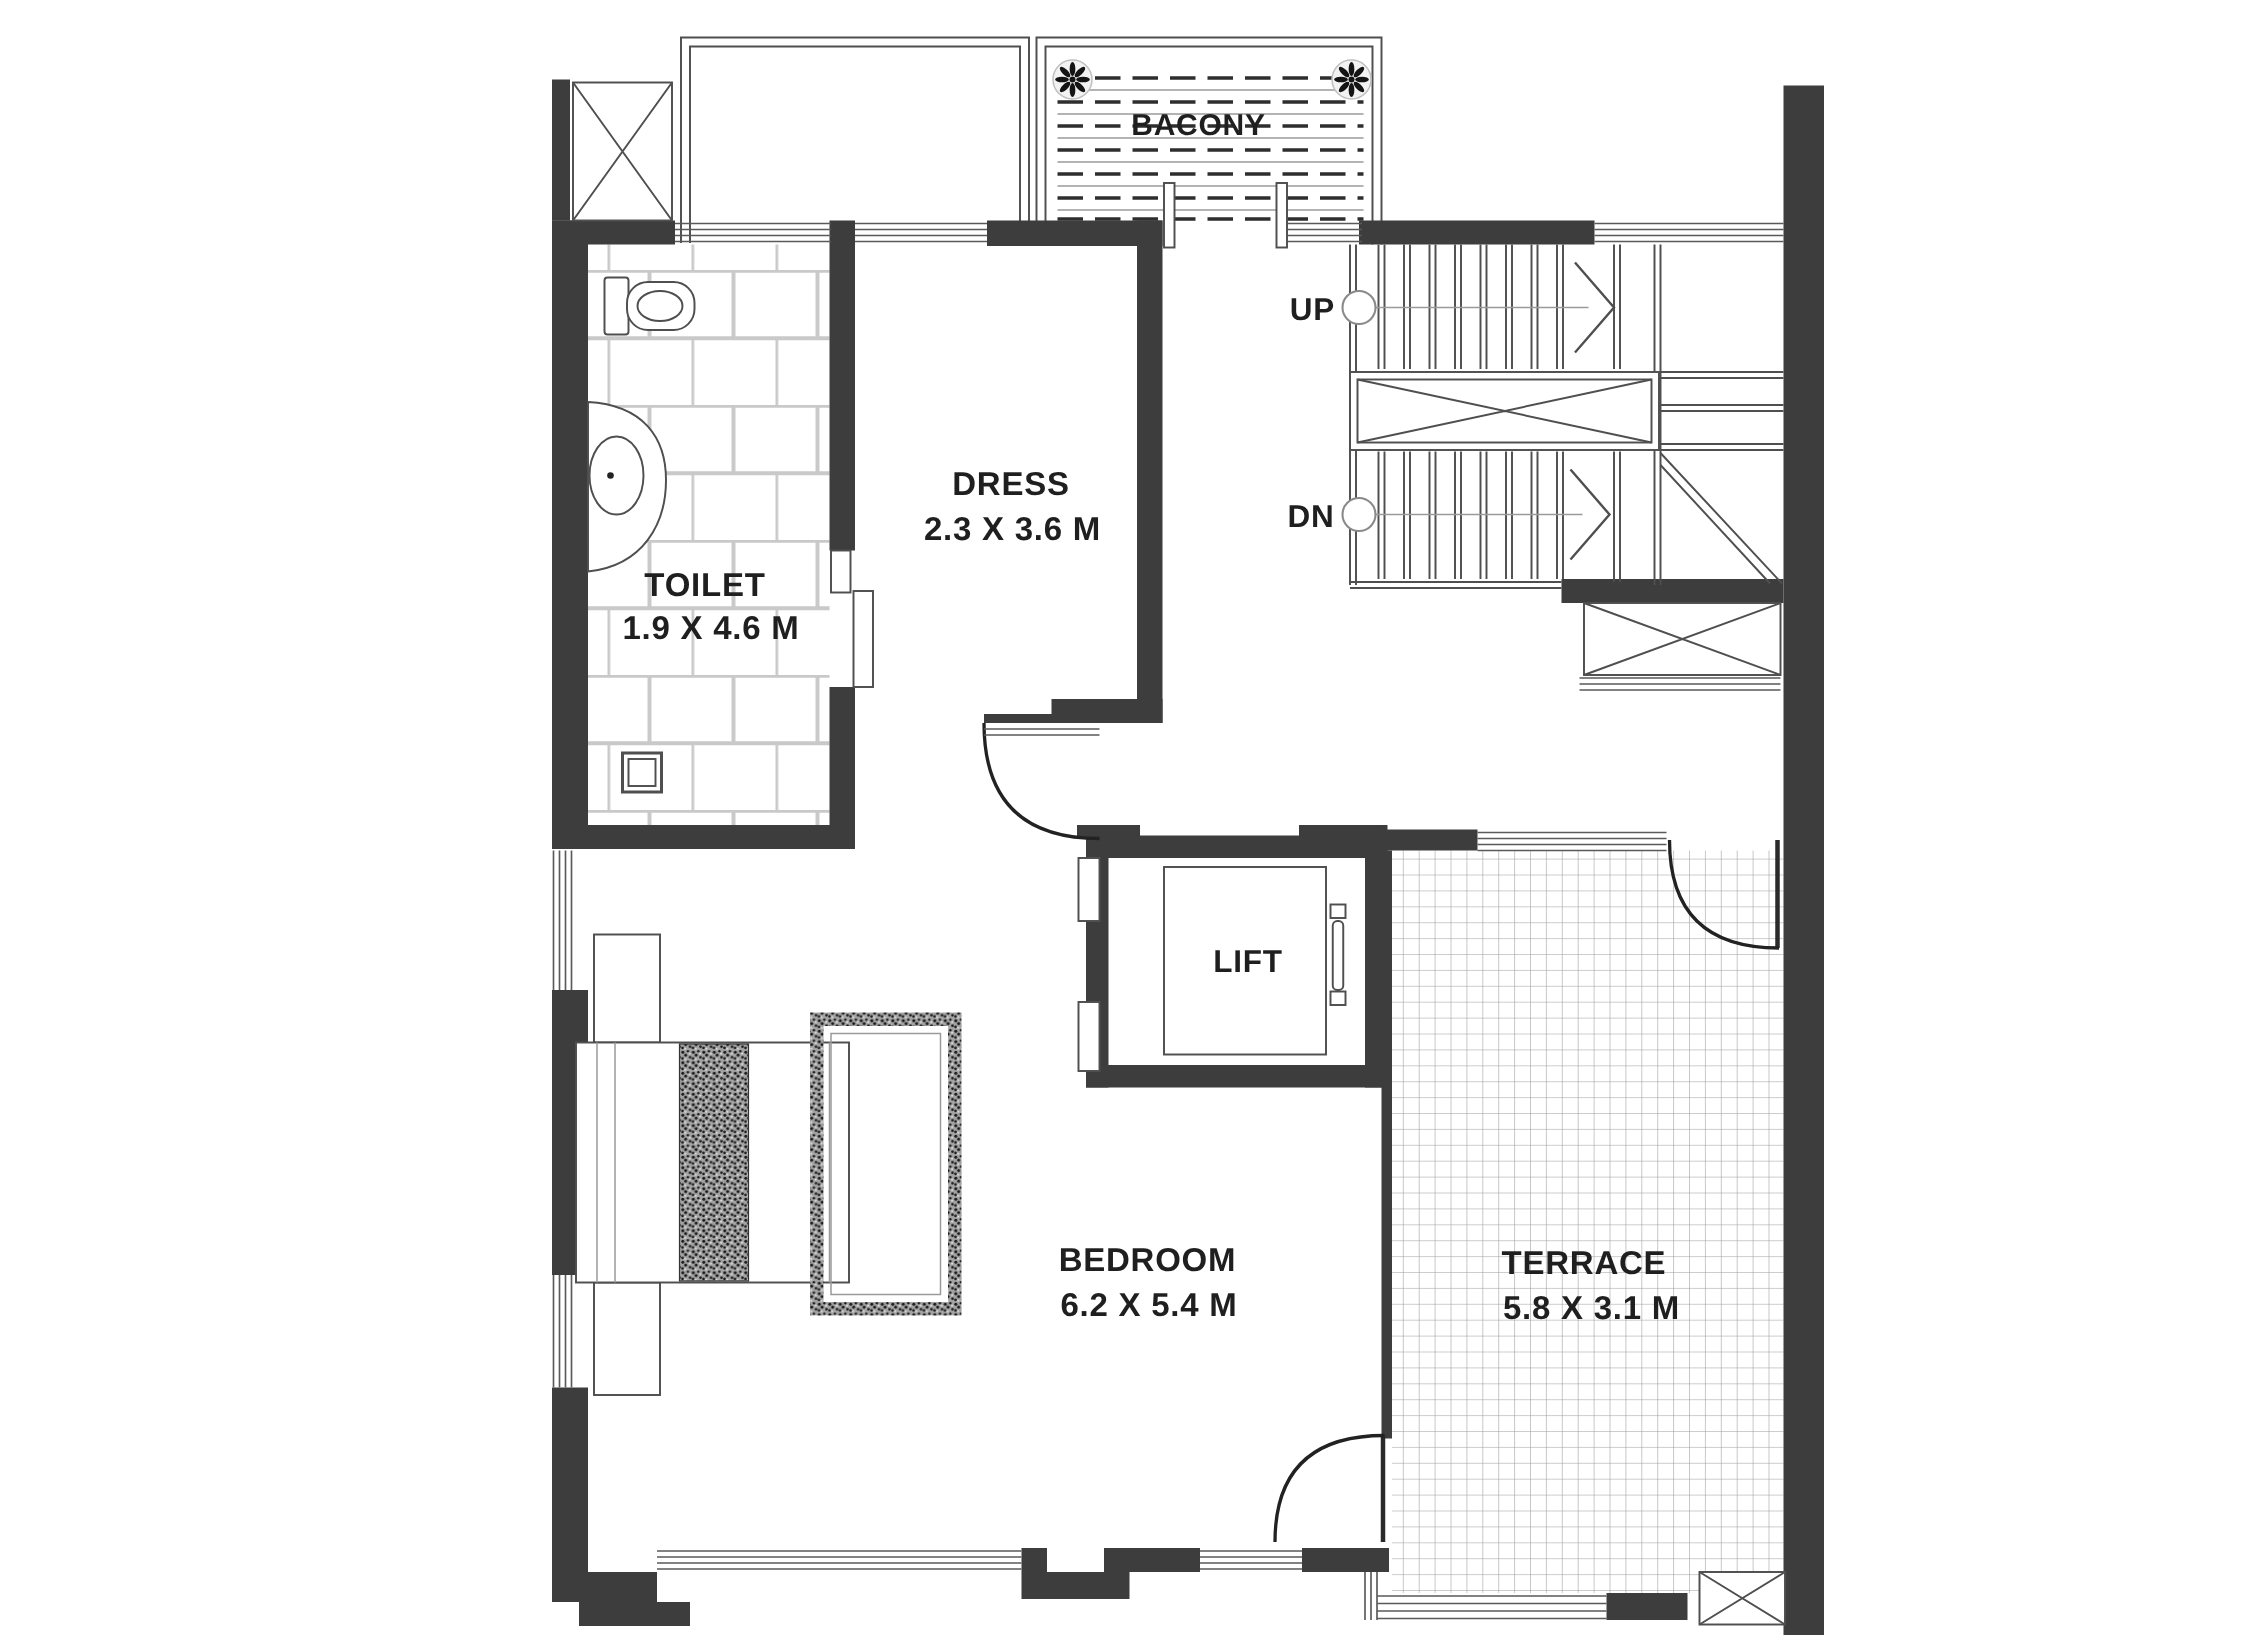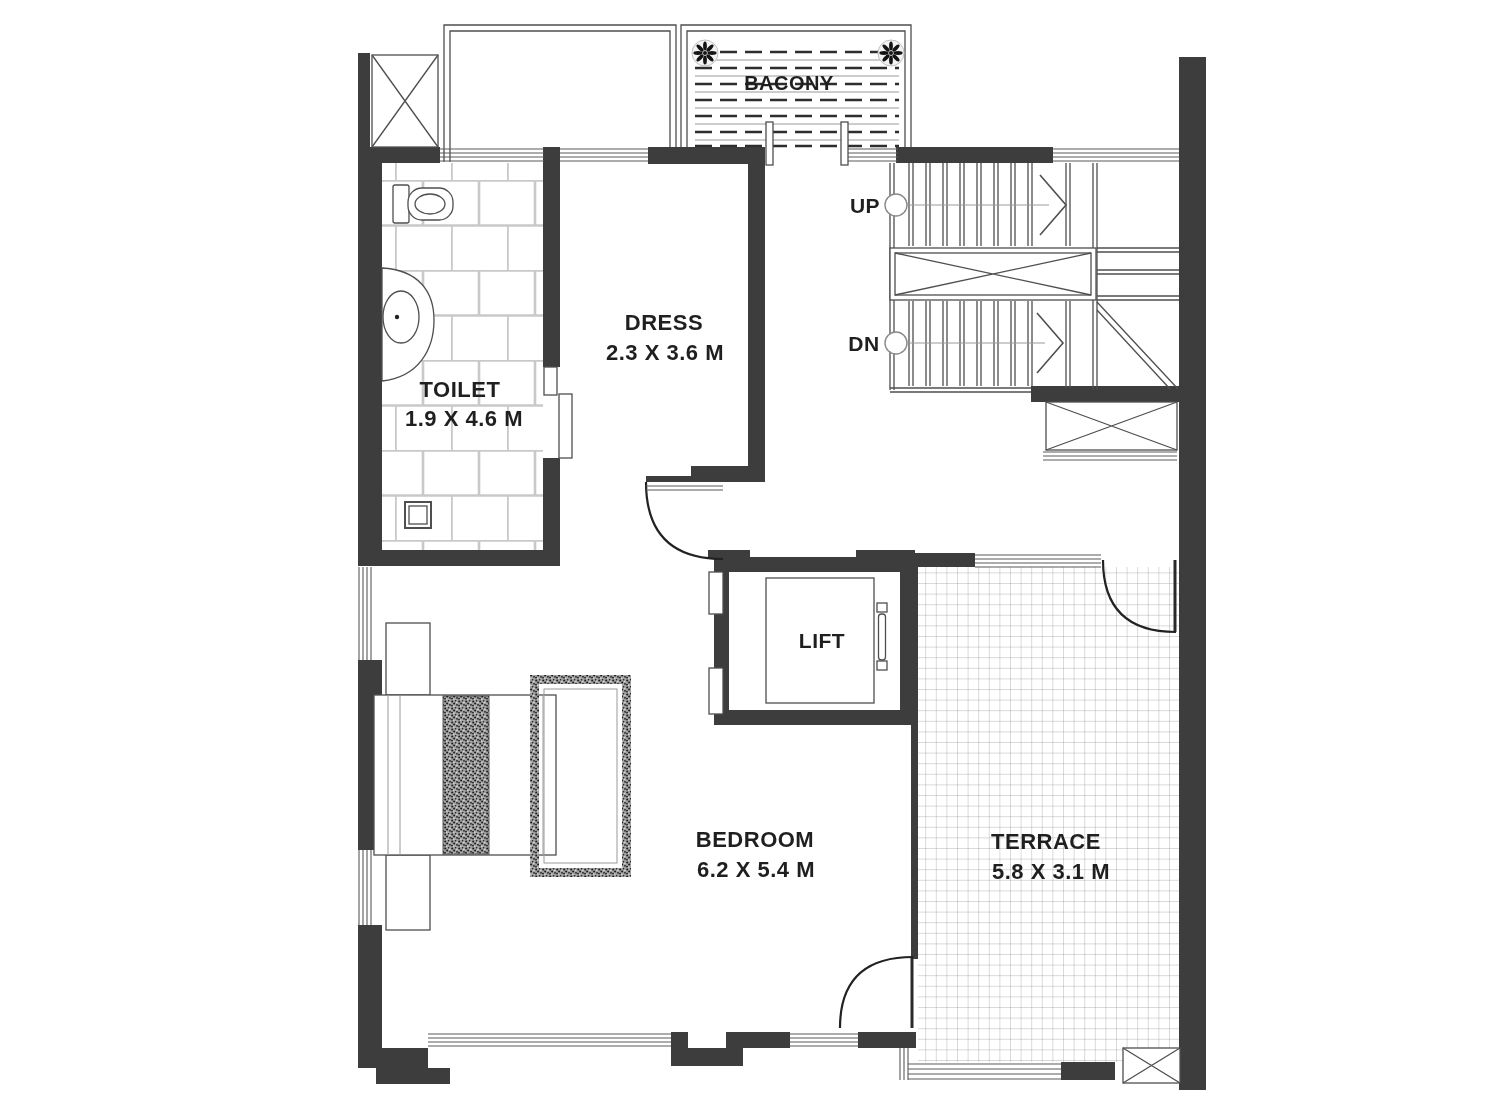--- a/index.html
+++ b/index.html
@@ -1,17 +1,17 @@
 <!DOCTYPE html>
 <html style="--background: #ffffff; --wall: #3d3d3d; --line: #4f4f4f; --line_light: #9a9a9a; --tile_line: #c9c9c9; --grid_line: #9b9b9b; --dash_line: #2e2e2e; --text: #1f1f1f;"><head>
 <meta charset="utf-8">
 <style>
   html,body{margin:0;padding:0;background:#ffffff;}
   body{width:1500px;height:1100px;position:relative;font-family:"Liberation Sans",sans-serif;}
-  .canvas{position:absolute;left:3px;top:0;width:1200px;height:1100px;background:var(--background,#ffffff);}
+  .canvas{position:absolute;left:13px;top:0;width:1200px;height:1100px;background:var(--background,#ffffff);}
   svg{display:block;}
   .wall{fill:var(--wall,#3d3d3d);stroke:none;}
   .ln{stroke:var(--line,#4f4f4f);stroke-width:1.3;fill:none;}
   .ln2{stroke:var(--line,#4f4f4f);stroke-width:1.6;fill:none;}
   .lnt{stroke:var(--line_light,#9a9a9a);stroke-width:1;fill:none;}
   .win{stroke:#5a5a5a;stroke-width:1.1;fill:none;}
   .box{fill:#ffffff;stroke:var(--line,#4f4f4f);stroke-width:1.3;}
   .arc{stroke:#222222;stroke-width:2.2;fill:none;}
   .leaf{stroke:#2a2a2a;stroke-width:3;fill:none;}
   .dash{stroke:var(--dash_line,#2e2e2e);stroke-width:2.4;fill:none;stroke-dasharray:17 8;}

